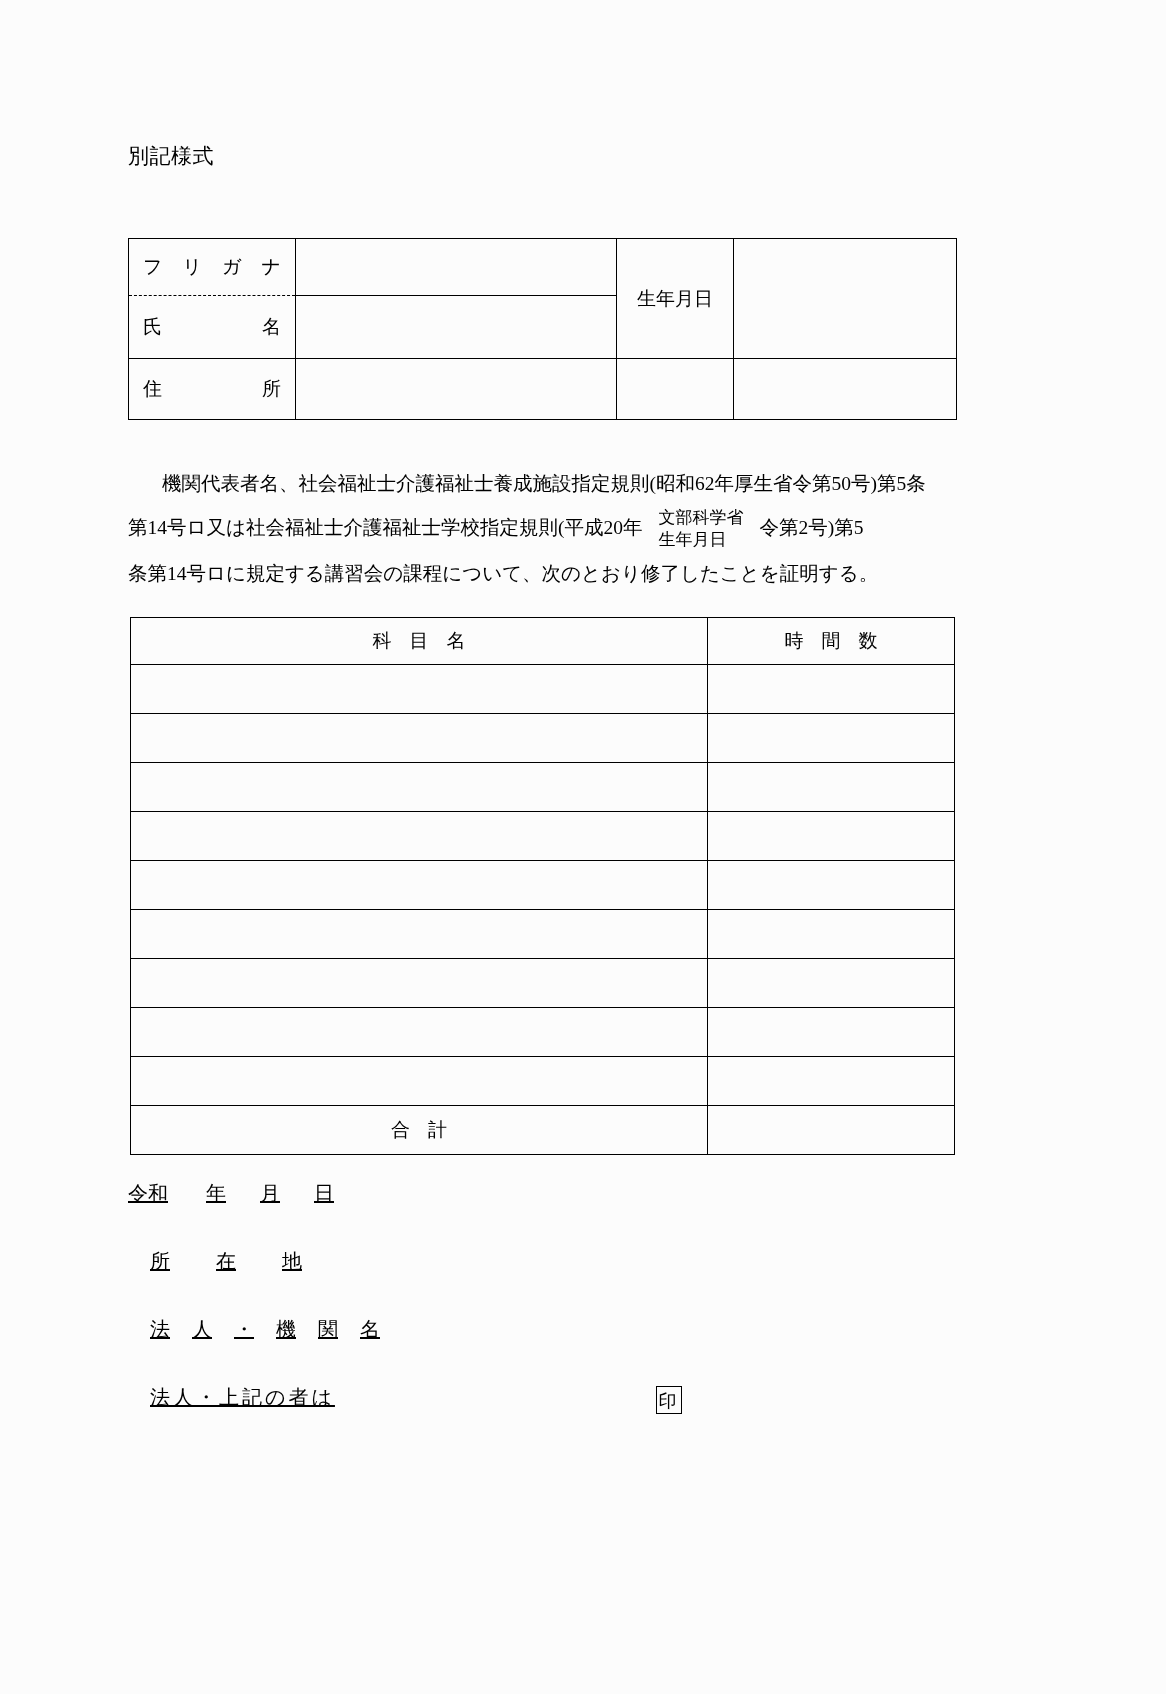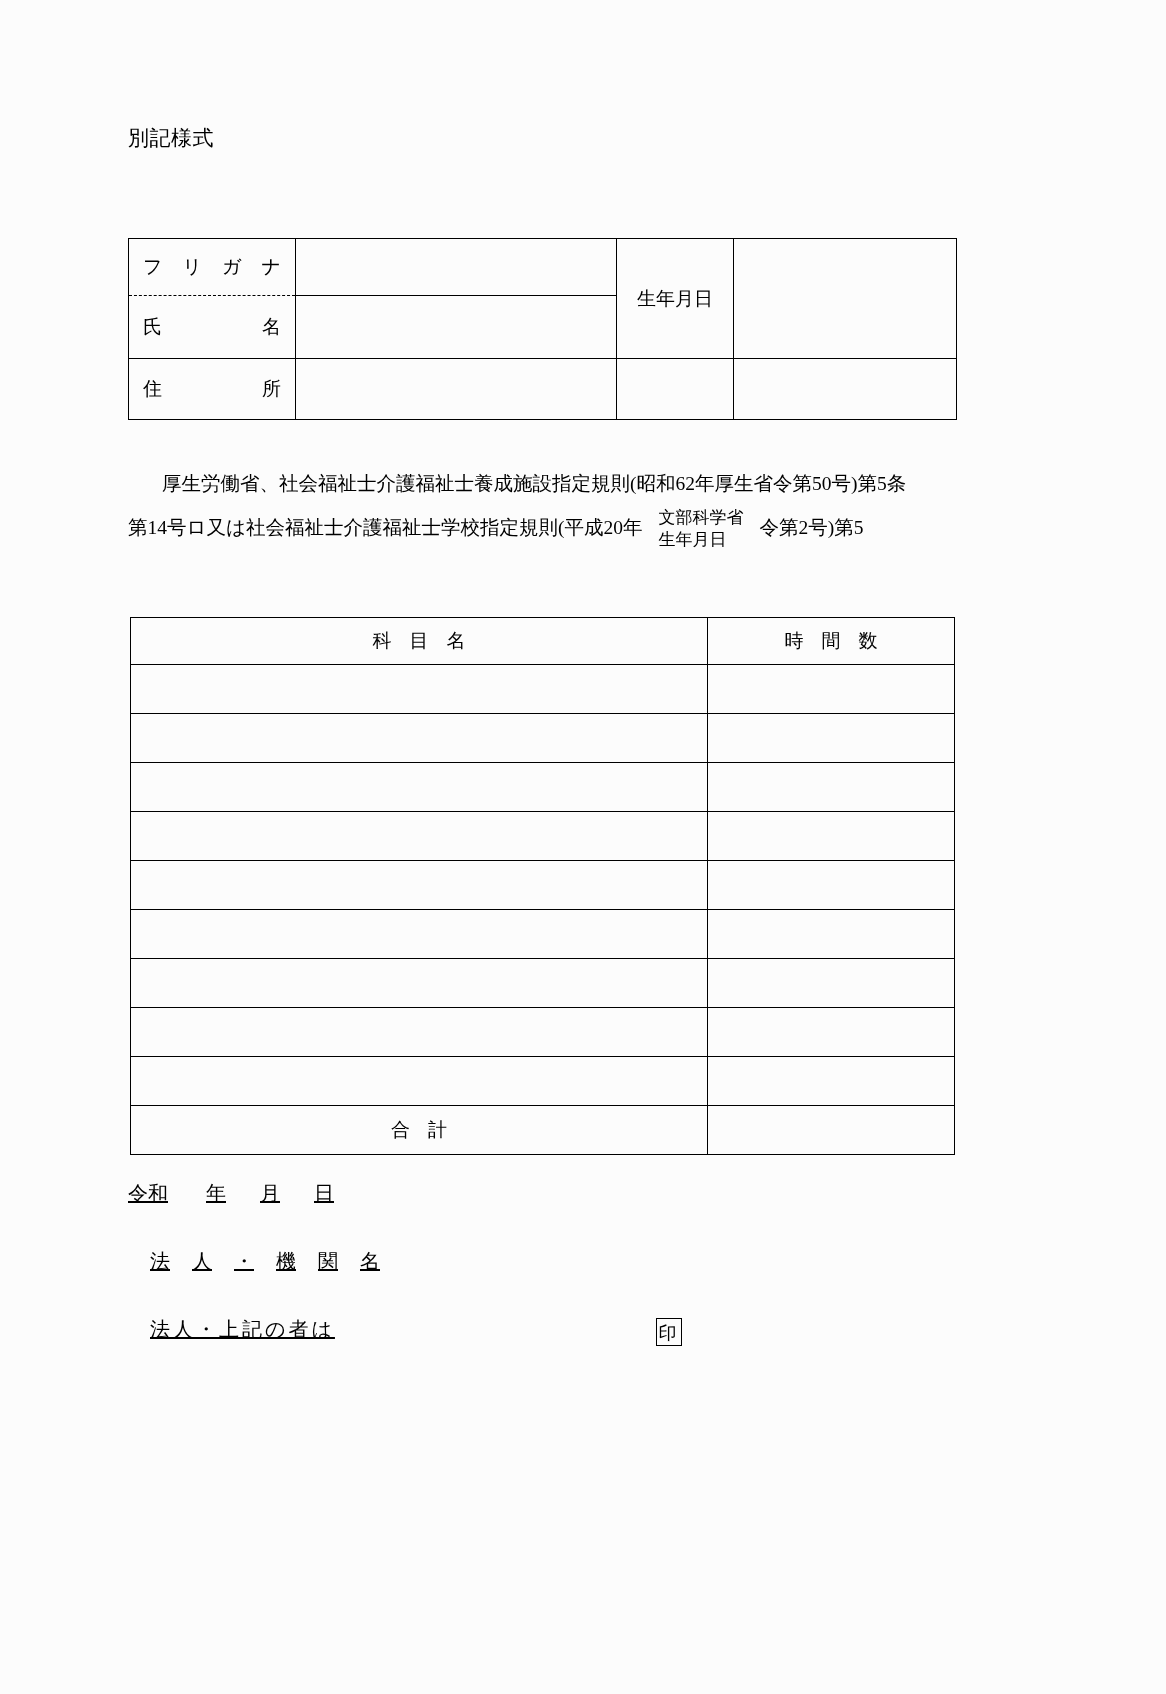--- a/index.html
+++ b/index.html
@@ -17,21 +17,21 @@
     height: 1694px;
     background: #fcfcfc;
     box-sizing: border-box;
     overflow: hidden;
   }
 
   
   .form-id {
     position: absolute;
     left: 128px;
-    top: 124px;
+    top: 142px;
     font-size: 21px;
     letter-spacing: 0.5px;
     white-space: nowrap;
   }
   .doc-title {
     position: absolute;
     left: 0;
     top: 182px;
     width: 1060px;
     text-align: center;
@@ -213,22 +213,23 @@
           </div>
         </td>
         <td class="blank-wide"></td>
         <td class="dob-lbl"></td>
         <td class="dob-val"></td>
       </tr>
     </tbody>
   </table>
 
   <div class="statement">
-    <div class="stmt-line indent">厚生労働省、社会福祉士介護福祉士養成施設指定規則(昭和62年厚生省令第50号)第5条</div>
+    <div class="stmt-line indent">機関代表者名、社会福祉士介護福祉士養成施設指定規則(昭和62年厚生省令第50号)第5条</div>
     <div class="stmt-line"><span>第14号ロ又は社会福祉士介護福祉士学校指定規則(平成20年</span><span class="ministry-stack"><span>文部科学省</span><span>生年月日</span></span><span>令第2号)第5</span></div>
+    <div class="stmt-line">条第14号ロに規定する講習会の課程について、次のとおり修了したことを証明する。</div>
   </div>
 
   <table class="subj-table">
     <thead>
       <tr class="head">
         <th class="col-name">
           <div class="hdr-inner">
             <span>科</span>
               <span>目</span>
               <span>名</span>
@@ -288,20 +289,23 @@
           </div>
         </td>
         <td></td>
       </tr>
     </tbody>
   </table>
 
   <div class="footer">
     <div class="f-row f-date">
       <span>令和</span><span class="tight">年</span><span class="tight">月</span><span>日</span>
+    </div>
+    <div class="f-row f-indent">
+      <span>所</span><span>在</span><span>地</span>
     </div>
     <div class="f-row f-indent f-org">
       <span>法</span><span>人</span><span>・</span><span>機</span><span>関</span><span>名</span>
     </div>
     <div class="f-row f-rep">
       <span>法人・上記の者は</span>
       <span class="seal">印</span>
     </div>
   </div>
 

